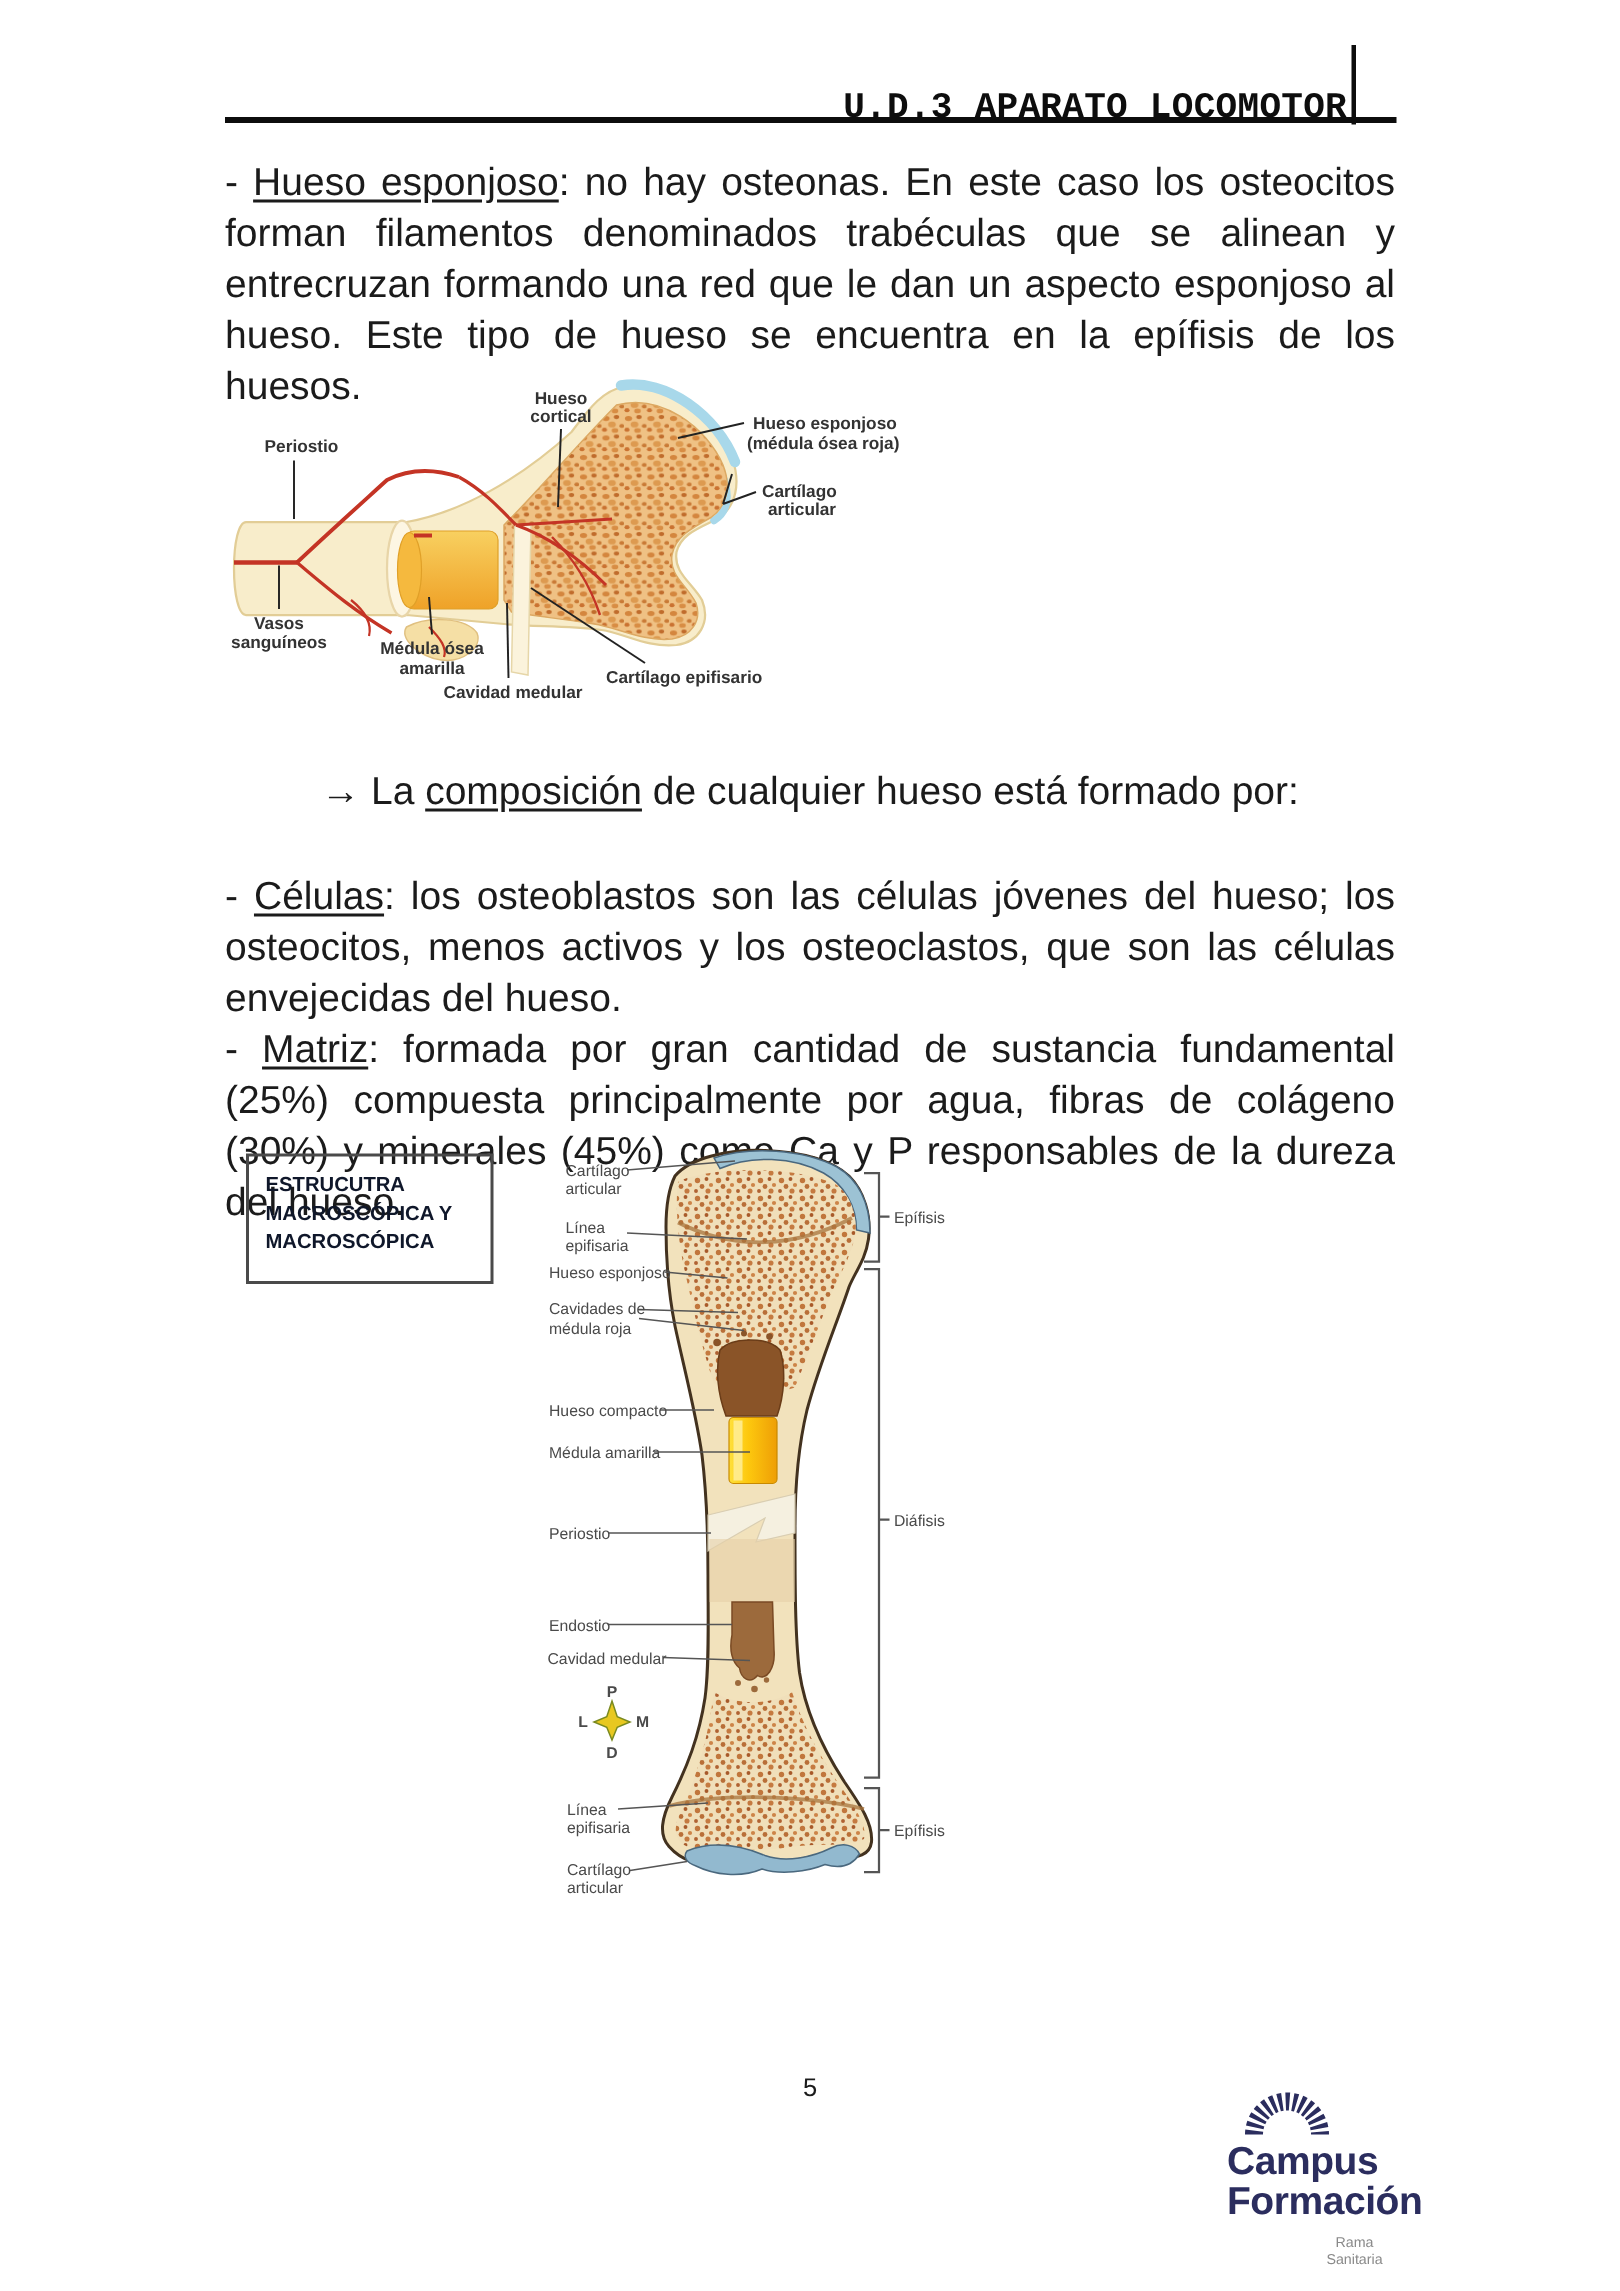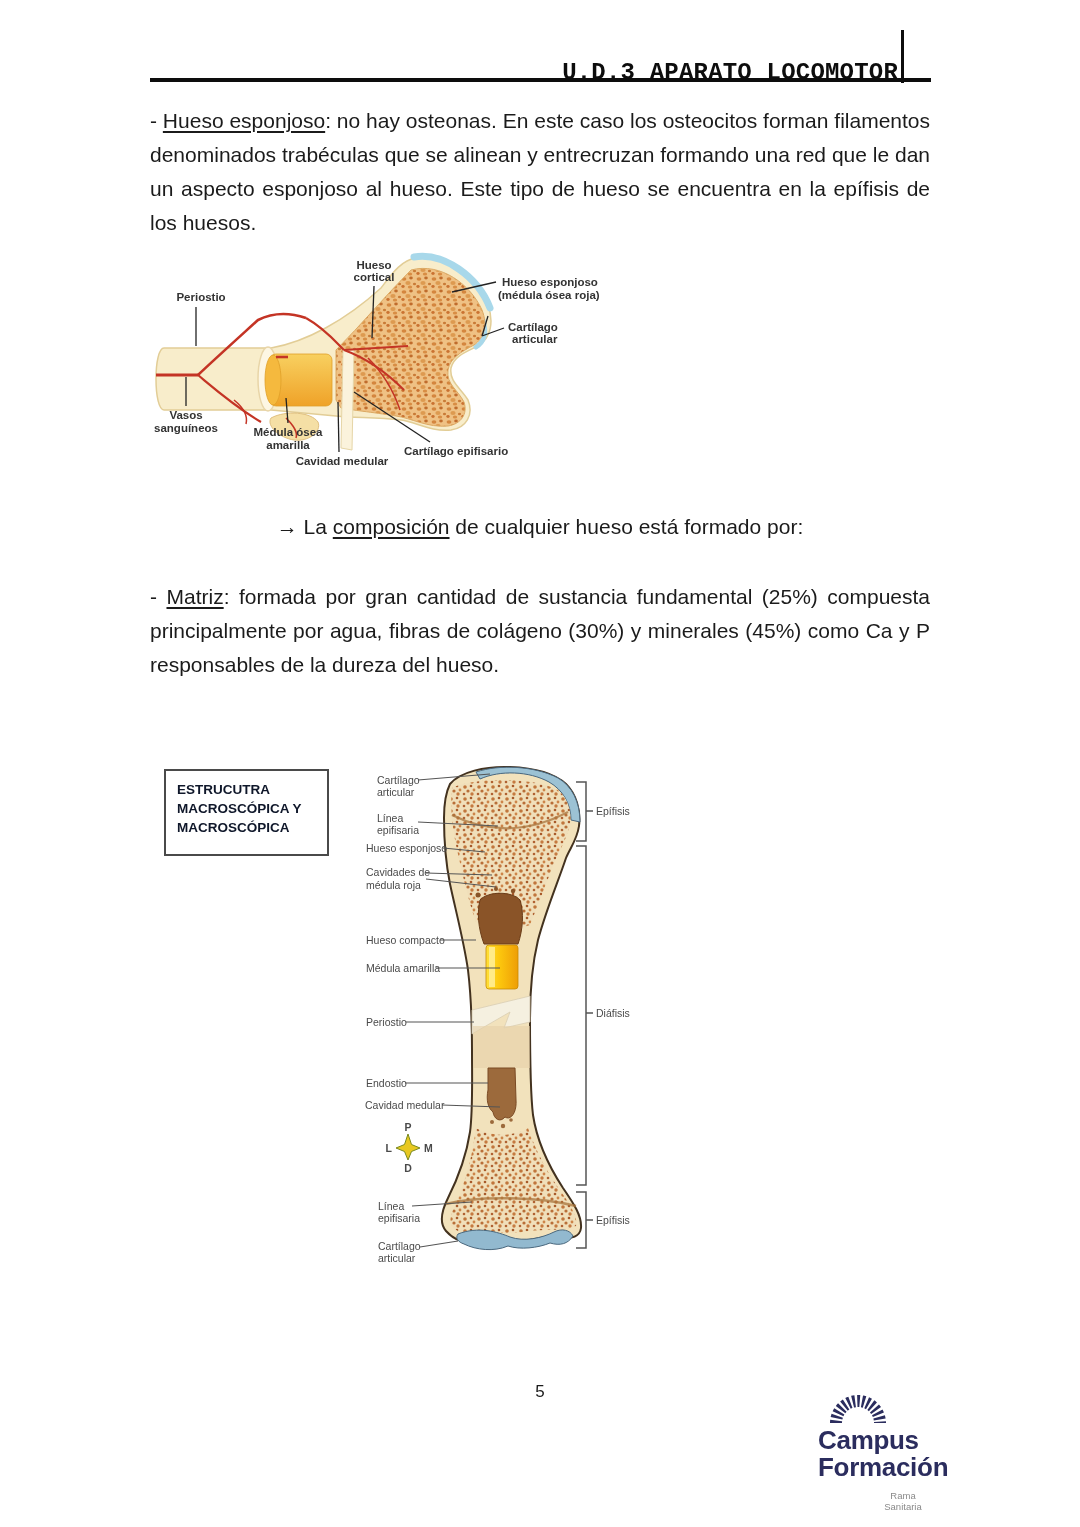--- a/index.html
+++ b/index.html
@@ -13,21 +13,21 @@
     position:absolute; top:42px; left:150px; width:748px;
     text-align:right; font-family:Liberation Mono, monospace;
     font-weight:bold; font-size:24px; letter-spacing:0.2px; color:#0d0d0d;margin-top:17px;
   }
   .header-rule { position:absolute; top:78px; left:150px; width:781px; height:4px; background:#0d0d0d; }
   .header-vbar { position:absolute; top:30px; left:901px; width:3px; height:53px; background:#0d0d0d; }
 
   
   .para {
     position:absolute; left:150px; width:780px;
-    font-size:21px; line-height:34px; text-align:justify; color:#1b1b1b;
+    font-size:26px; line-height:34px; text-align:justify; color:#1b1b1b;
   }
   .para p { margin:0; }
   .u { text-decoration:underline; text-underline-offset:3px; }
   #para-esponjoso { top:104px; }
   #para-composicion { top:510px; text-align:center; }
   #para-lista { top:580px; }
 
   
   .macro-box {
     position:absolute; left:164px; top:769px; width:150px; height:74px;
@@ -139,20 +139,21 @@
         <text class="lbl1" x="258" y="205">Cartílago epifisario</text>
       </g>
     </g>
   </svg>
 
   <div class="para" id="para-composicion">
       <p><span>→ La </span><span class="u">composición</span><span> de cualquier hueso está formado por:</span></p>
     </div>
 
   <div class="para" id="para-lista">
+    <p><span>- </span><span class="u">Células</span><span>: los osteoblastos son las células jóvenes del hueso; los osteocitos, menos activos y los osteoclastos, que son las células envejecidas del hueso.</span></p>
     <p><span>- </span><span class="u">Matriz</span><span>: formada por gran cantidad de sustancia fundamental (25%) compuesta principalmente por agua, fibras de colágeno (30%) y minerales (45%) como Ca y P responsables de la dureza del hueso.</span></p>
   </div>
 
   <div class="macro-box">
     <div>ESTRUCUTRA</div>
     <div>MACROSCÓPICA Y</div>
     <div>MACROSCÓPICA</div>
   </div>
 
   <svg id="fig2" class="fig" width="320" height="515" viewBox="0 0 320 515">

